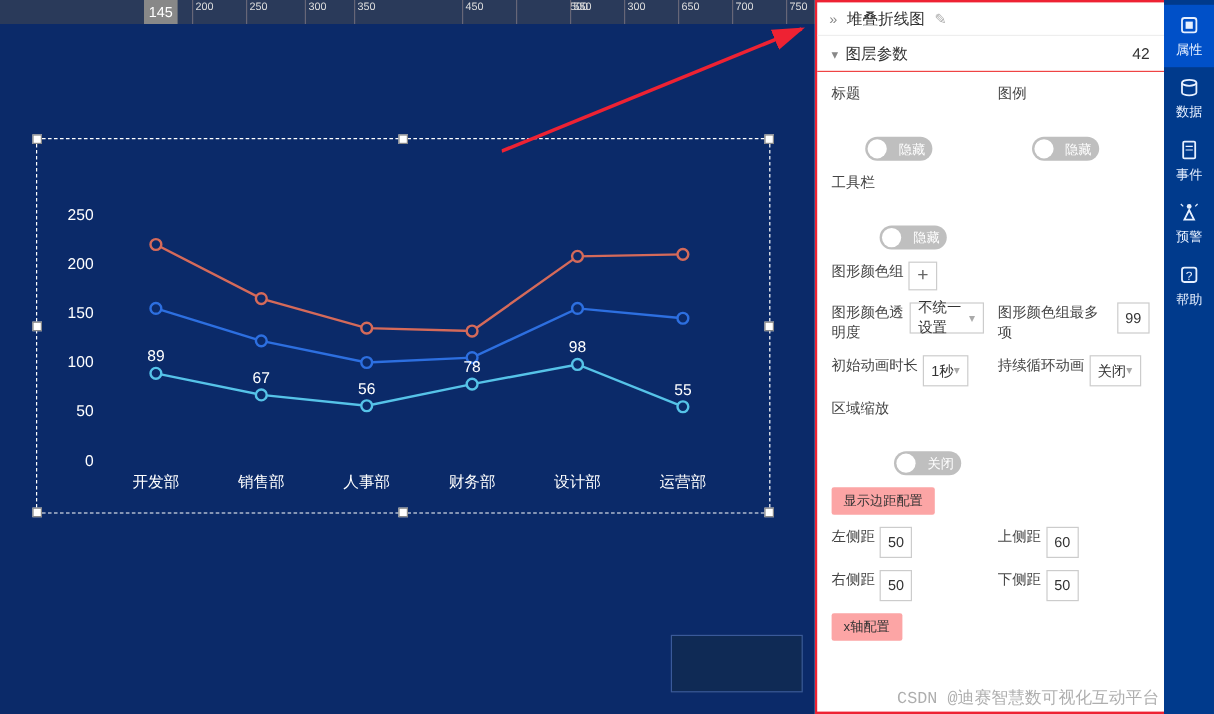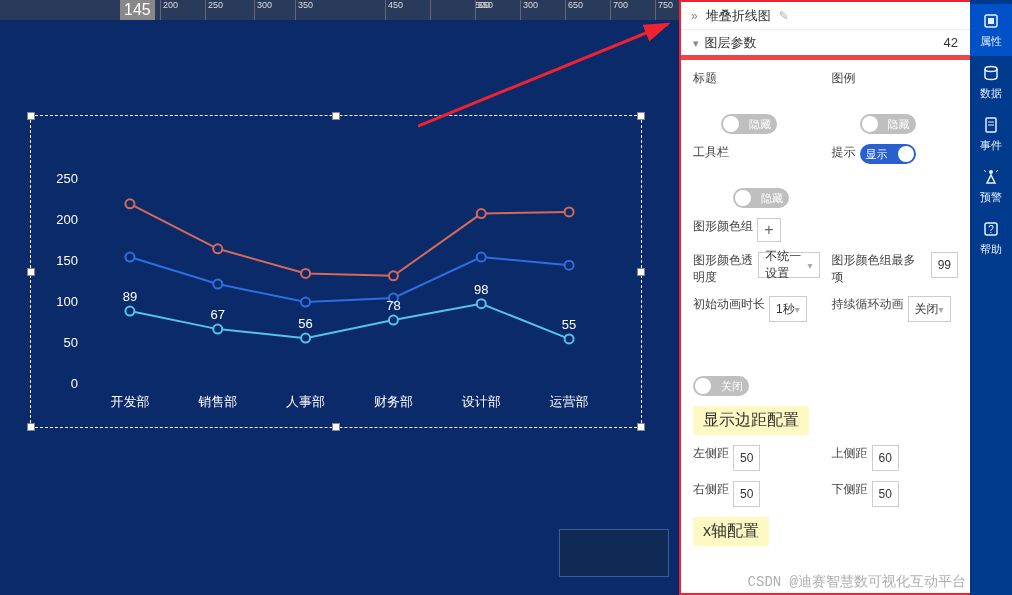--- a/index.html
+++ b/index.html
@@ -2,51 +2,51 @@
 <html><head>
 <meta charset="utf-8">
 <style>
   * { box-sizing: border-box; margin: 0; padding: 0; font-family: "Microsoft YaHei", Arial, sans-serif; }
   html, body { width: 1012px; height: 595px; overflow: hidden; background: #fff; }
   .root { display: flex; height: 595px; }
   .canvas-area { width: 679px; height: 595px; position: relative; background: #fff; }
   .ruler-h { position: absolute; top: 0; left: 0; height: 20px; width: 679px; background: #2a3a5a; display: flex; align-items: center; font-size: 10px; color: #ccc; overflow: hidden; }
   .ruler-h .tick-group { position: relative; width: 679px; height: 20px; }
   .ruler-h .tick { position: absolute; top: 0; height: 20px; border-left: 1px solid #667; font-size: 9px; color: #ddd; padding-left: 2px; line-height: 10px; }
-  .ruler-h .marker { position: absolute; top: 0; height: 20px; background: #888; color: #fff; font-size: 16px; padding: 2px 4px; line-height: 16px; }
+  .ruler-h .marker { position: absolute; top: 0; height: 20px; background: #888; color: #fff; font-size: 12px; padding: 2px 4px; line-height: 16px; }
   .ruler-v { position: absolute; top: 20px; left: 0; width: 20px; height: 575px; background: #2a3a5a; }
   .canvas-bg { position: absolute; top: 20px; left: 0; width: 679px; height: 575px; background: #0b2a69; }
   .selection { position: absolute; top: 95px; left: 30px; width: 612px; height: 313px; border: 1px dashed #fff; }
   .handle { position: absolute; width: 8px; height: 8px; background: #fff; border: 1px solid #888; }
   .handle.tl { top: -4px; left: -4px; } .handle.tr { top: -4px; right: -4px; }
   .handle.bl { bottom: -4px; left: -4px; } .handle.br { bottom: -4px; right: -4px; }
   .handle.tm { top: -4px; left: 50%; margin-left: -4px; } .handle.bm { bottom: -4px; left: 50%; margin-left: -4px; }
   .handle.lm { top: 50%; left: -4px; margin-top: -4px; } .handle.rm { top: 50%; right: -4px; margin-top: -4px; }
   .chart-svg { position: absolute; top: 0; left: 0; }
   .axis-label, .y-tick, .x-tick { fill: #fff; font-size: 13px; }
   .data-label { fill: #fff; font-size: 13px; font-weight: 500; }
   .panel { width: 291px; height: 595px; border: 2px solid #e23; border-right: none; background: #fff; display: flex; flex-direction: column; font-size: 13px; color: #333; }
   .panel-header { height: 28px; display: flex; align-items: center; gap: 8px; padding: 0 10px; border-bottom: 1px solid #eee; }
   .panel-header .collapse { font-size: 12px; color: #888; }
   .panel-header .edit { color: #aaa; font-size: 12px; }
-  .section-head { height: 30px; display: flex; align-items: center; justify-content: space-between; padding: 0 12px; border-bottom: 5px solid #ef4444; }
+  .section-head { height: 30px; display: flex; align-items: center; justify-content: space-between; padding: 0 12px; border-bottom: 1px solid #ef4444; }
   .section-head .chev { font-size: 11px; color: #888; margin-right: 6px; }
   .section-body { padding: 10px 12px; overflow-y: auto; flex: 1; }
   .row { display: flex; gap: 12px; margin-bottom: 10px; }
   .col { flex: 1; display: flex; flex-direction: row; gap: 4px; }
   .lbl { font-size: 12px; color: #444; }
   .toggle { width: 56px; height: 20px; border-radius: 10px; display: flex; align-items: center; position: relative; font-size: 11px; color: #fff; cursor: pointer; }
   .toggle.off { background: #bfbfbf; justify-content: flex-end; padding-right: 6px; margin-top: 44px; }
   .toggle.off::before { content: ""; position: absolute; left: 2px; top: 2px; width: 16px; height: 16px; background: #fff; border-radius: 50%; }
   .toggle.on { background: #2a5fd0; justify-content: flex-start; padding-left: 6px; }
   .toggle.on::after { content: ""; position: absolute; right: 2px; top: 2px; width: 16px; height: 16px; background: #fff; border-radius: 50%; }
   .add-btn { width: 24px; height: 24px; border: 1px solid #ccc; display: flex; align-items: center; justify-content: center; font-size: 16px; color: #666; cursor: pointer; }
   .select, .input { height: 26px; border: 1px solid #ccc; padding: 3px 6px; font-size: 12px; display: flex; align-items: center; justify-content: flex-start; background: #fff; }
   .select .caret { color: #aaa; font-size: 10px; }
-  .btn-grey { display: inline-block; padding: 4px 10px; background: #fef9c3; border-radius: 2px; font-size: 16px; cursor: pointer; }
+  .btn-grey { display: inline-block; padding: 4px 10px; background: #fca5a5; border-radius: 2px; font-size: 11px; cursor: pointer; }
   .sidetabs { width: 42px; height: 595px; background: #003a8c; display: flex; flex-direction: column; align-items: center; padding-top: 4px; gap: 0; }
   .sidetabs .tab { width: 42px; height: 52px; display: flex; flex-direction: column; align-items: center; justify-content: center; gap: 4px; color: #e6f0ff; font-size: 11px; cursor: pointer; }
   .sidetabs .tab svg { width: 18px; height: 18px; fill: #e6f0ff; }
   .sidetabs .tab.active { background: #0050c8; }
   .watermark { position: absolute; right: 46px; bottom: 4px; font-size: 14px; color: rgba(120,120,120,0.6); pointer-events: none; font-family: Liberation Mono, monospace; }
   .arrow { position: absolute; top: 16px; left: 418px; pointer-events: none; }
   .mini-rect { position: absolute; bottom: 18px; right: 10px; width: 110px; height: 48px; background: #0f2a55; border: 1px solid #3a5a9a; }
 </style>
 </head>
 <body>
@@ -154,24 +154,20 @@
         <div class="col">
             <span class="lbl">图例</span>
             <div class="toggle off">隐藏</div>
           </div>
       </div>
       <div class="row">
         <div class="col">
             <span class="lbl">工具栏</span>
             <div class="toggle off">隐藏</div>
           </div>
-        <div class="col">
-            <span class="lbl">提示</span>
-            <div class="toggle on">显示</div>
-          </div>
       </div>
       <div class="row">
           <div class="col">
             <span class="lbl">图形颜色组</span>
             <div class="add-btn">+</div>
           </div>
         </div>
       <div class="row">
         <div class="col">
             <span class="lbl">图形颜色透明度</span>
@@ -198,20 +194,21 @@
         <div class="col">
             <span class="lbl">持续循环动画</span>
             <div class="select">
               <span>关闭</span>
               <span class="caret">▾</span>
             </div>
           </div>
       </div>
       <div class="row">
           <div class="col">
+            <span class="lbl">区域缩放</span>
             <div class="toggle off">关闭</div>
           </div>
         </div>
       <div class="row">
           <span class="btn-grey">显示边距配置</span>
         </div>
       <div class="row">
         <div class="col">
             <span class="lbl">左侧距</span>
             <div class="input">

